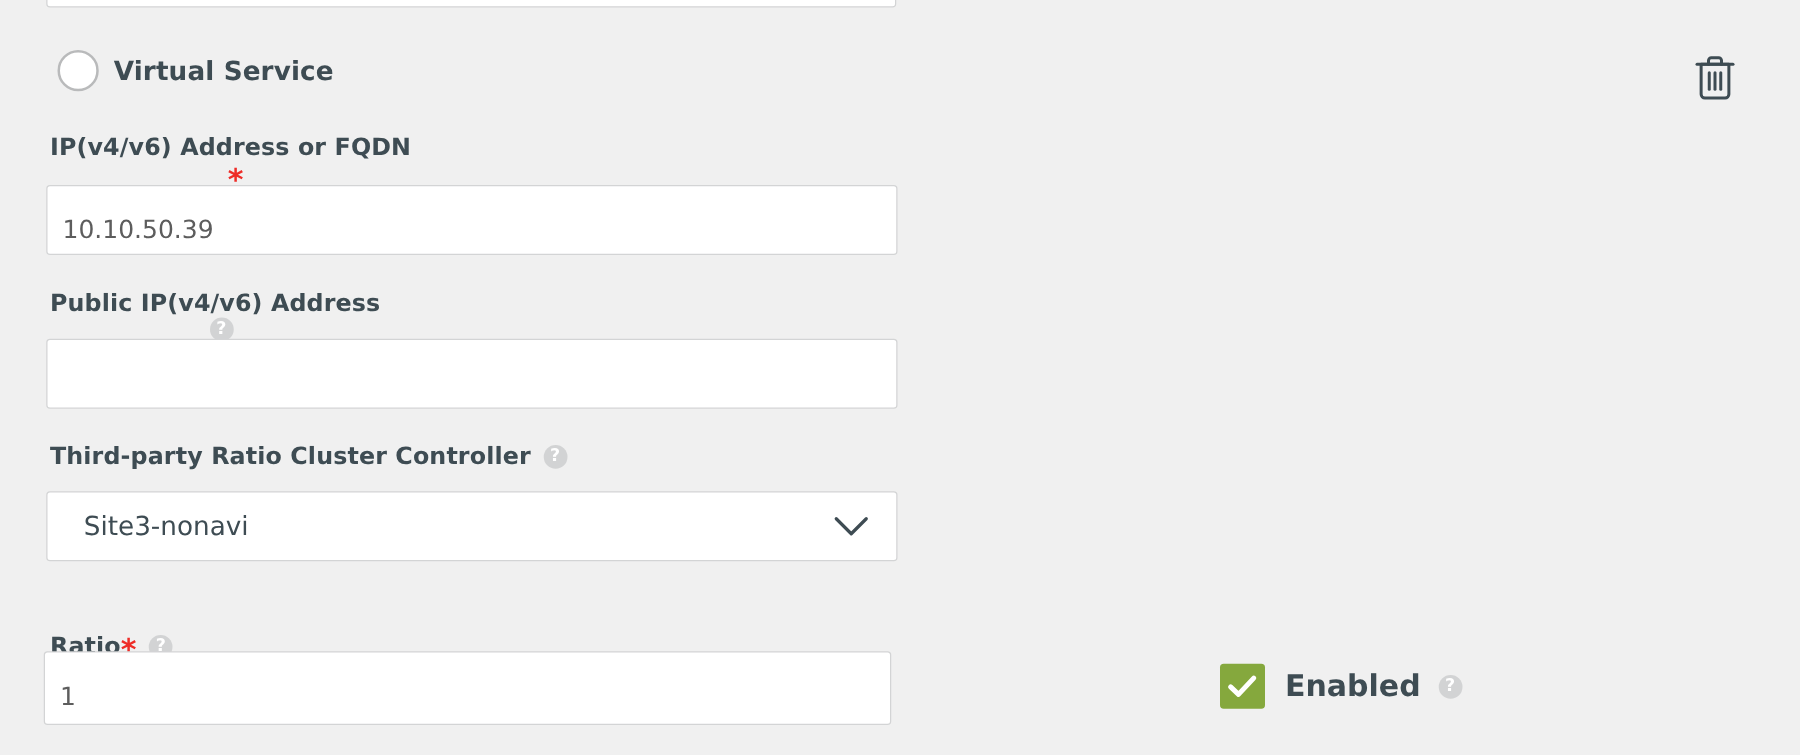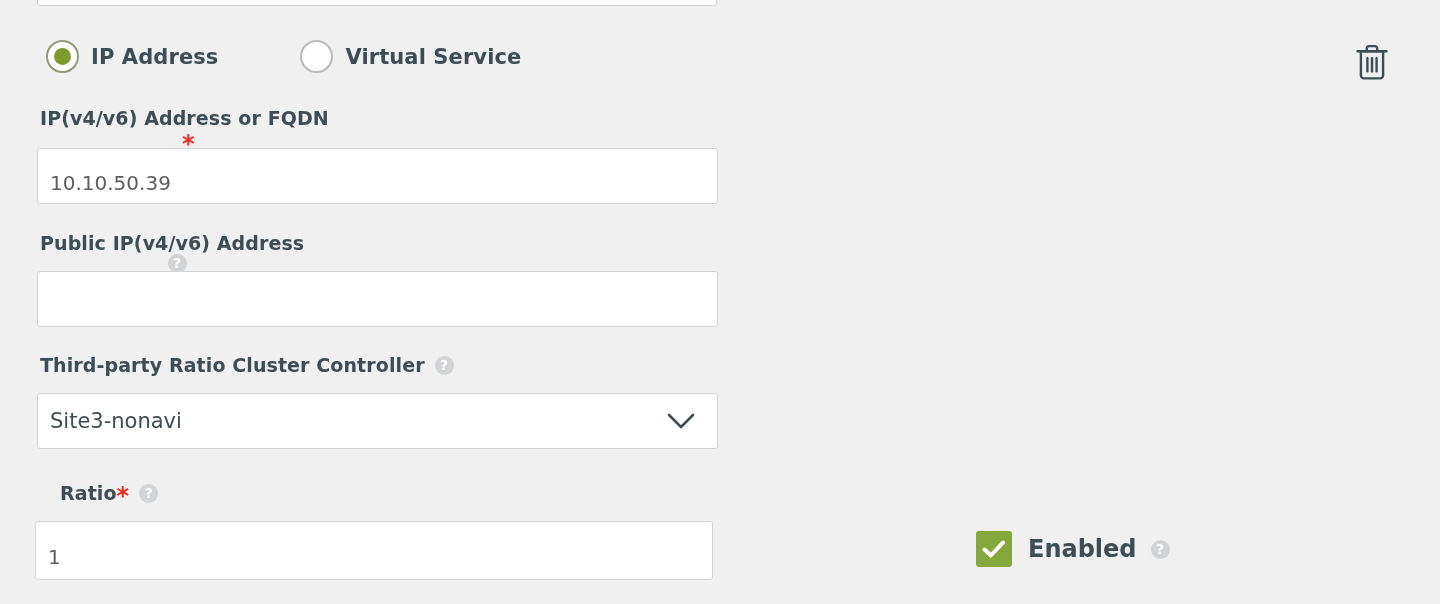--- a/index.html
+++ b/index.html
@@ -155,21 +155,21 @@
     border: 1px solid #d3d4d5;
     border-radius: 3px;
     box-sizing: border-box;
     display: flex;
     align-items: center;
     cursor: pointer;
   }
   .select-value {
     font-size: 21px;
     color: #3e4c53;
-    padding-left: 12px;
+    padding-left: 29px;
     flex: 1;
     white-space: nowrap;
     overflow: hidden;
     text-overflow: ellipsis;
   }
   .select-chevron {
     margin-right: 22px;
     display: flex;
     align-items: center;
   }
@@ -203,26 +203,20 @@
 </style>
 </head>
 <body>
 
 <div class="clipped-top-field">
   <span class="clipped-top-dots">····</span>
 </div>
 
 <div class="radio-row">
 
-  <div class="radio-option">
-    <span class="radio-circle">
-      <span class="radio-dot"></span>
-    </span>
-    <span class="radio-label">IP Address</span>
-  </div>
 
   <div class="radio-option">
     <span class="radio-circle unchecked"></span>
     <span class="radio-label">Virtual Service</span>
   </div>
 
 </div>
 
 <div class="trash-button">
   <svg width="34" height="38" viewBox="0 0 34 38">
@@ -256,21 +250,21 @@
 </div>
 <div class="select-box" style="left:37px; top:393px; width:681px; height:56px;">
   <span class="select-value">Site3-nonavi</span>
   <span class="select-chevron">
     <svg width="28" height="17" viewBox="0 0 28 17">
       <path d="M2 2 L14 14 L26 2" fill="none" stroke="#3e4c53" stroke-width="2.6" stroke-linecap="round" stroke-linejoin="round"></path>
     </svg>
   </span>
 </div>
 
-<div class="field-label" style="left:40px; top:481px;margin-left:20px;">
+<div class="field-label" style="left:40px; top:505px;">
   <span>Ratio</span>
   <span class="req-star star-tight">*</span>
   <span class="help-icon">?</span>
 </div>
 <input class="text-input" style="left: 35px; top: 521px; width: 678px; height: 59px;" value="1">
 
 <div class="enabled-row">
   <span class="checkbox-box">
     <svg width="24" height="20" viewBox="0 0 24 20">
       <path d="M2.5 10.5 L8.8 16.5 L21 3.5" fill="none" stroke="#ffffff" stroke-width="4" stroke-linecap="round" stroke-linejoin="round"></path>

